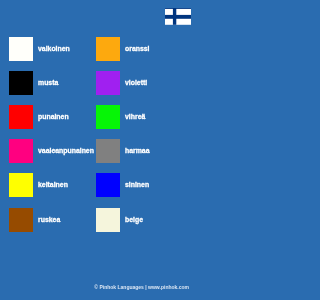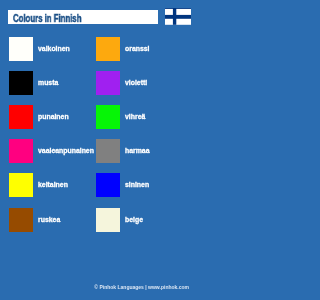--- a/index.html
+++ b/index.html
@@ -29,23 +29,20 @@
   
   .footer{position:absolute;left:0;top:284px;width:189px;text-align:right;font-size:5px;
           line-height:6px;color:#dce7f4;font-weight:bold;white-space:nowrap;
           will-change:transform;}
 </style>
 </head>
 <body>
 
 <div class="page">
 
-  <div class="title-bar">
-    <span class="title-text">Colours in Finnish</span>
-  </div>
 
   <svg class="flag" viewBox="0 0 269 168" preserveAspectRatio="none">
     <rect x="0" y="0" width="269" height="168" fill="#ffffff"></rect>
     <rect x="0" y="0" width="269" height="9" fill="#00357f"></rect>
     <rect x="0" y="69" width="269" height="39" fill="#00357f"></rect>
     <rect x="79" y="0" width="34" height="168" fill="#00357f"></rect>
   </svg>
 
   <div class="grid">
       <div class="cell" style="left: 8.8px; top: 36.9px;">

